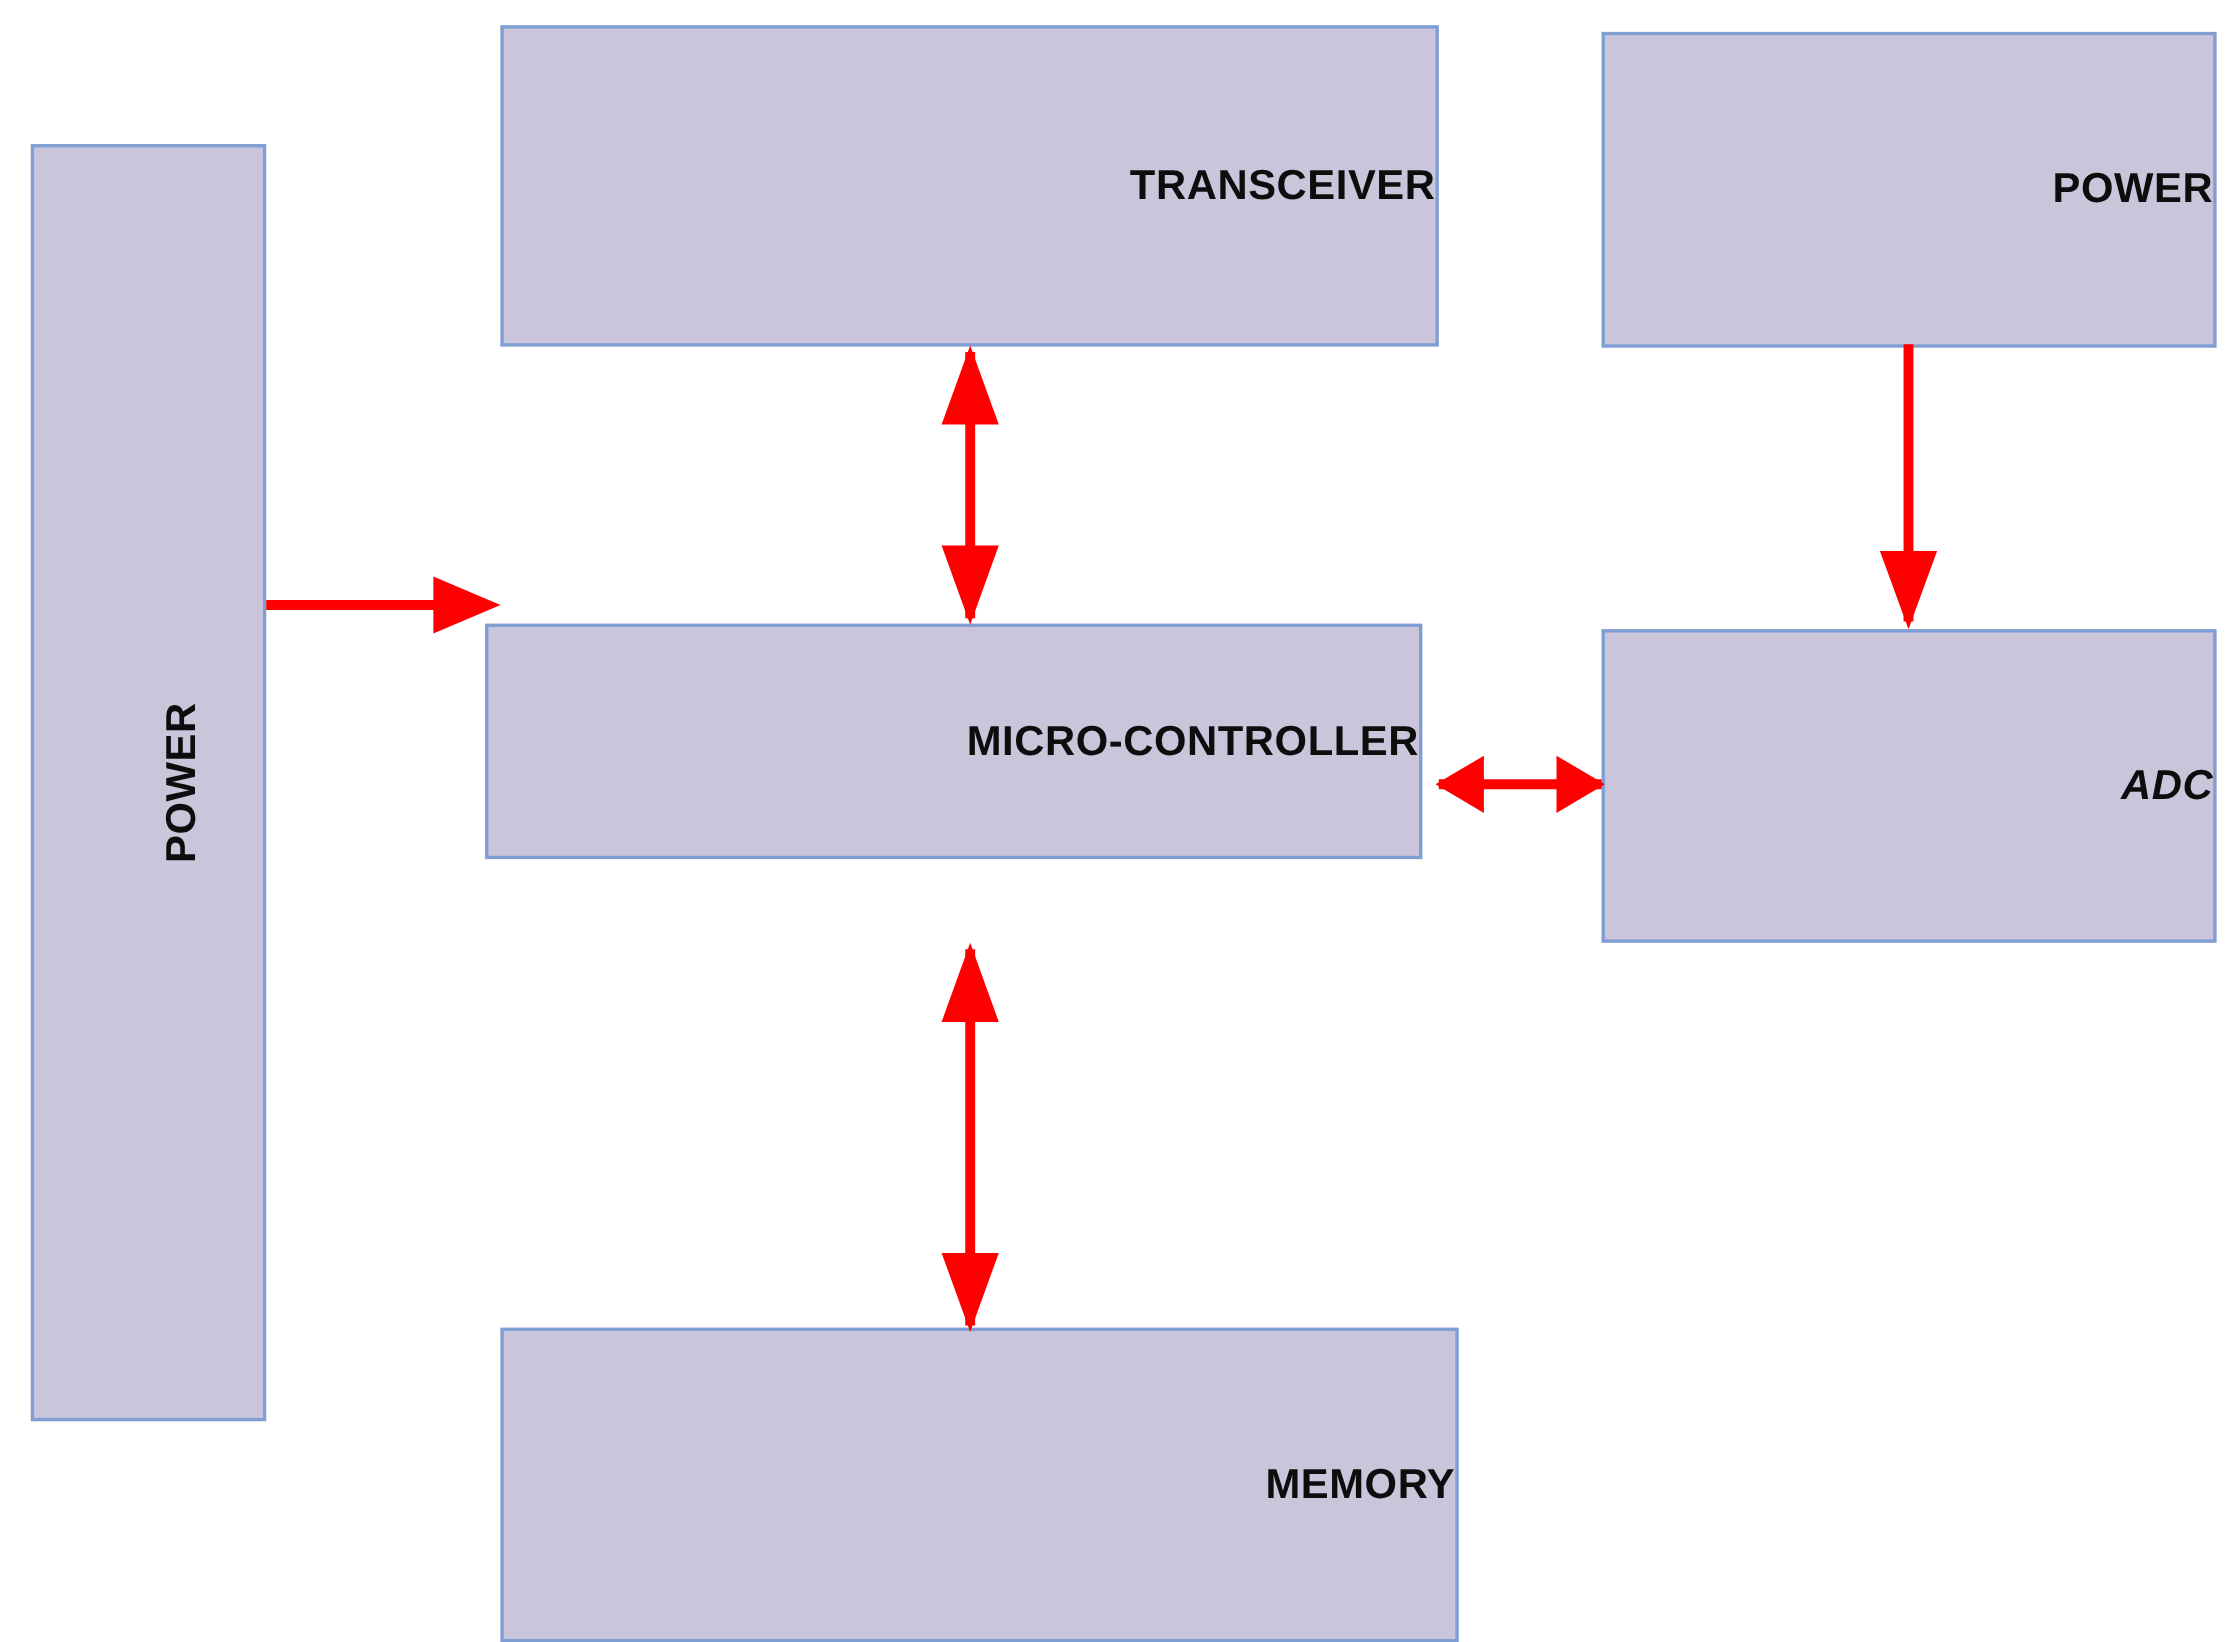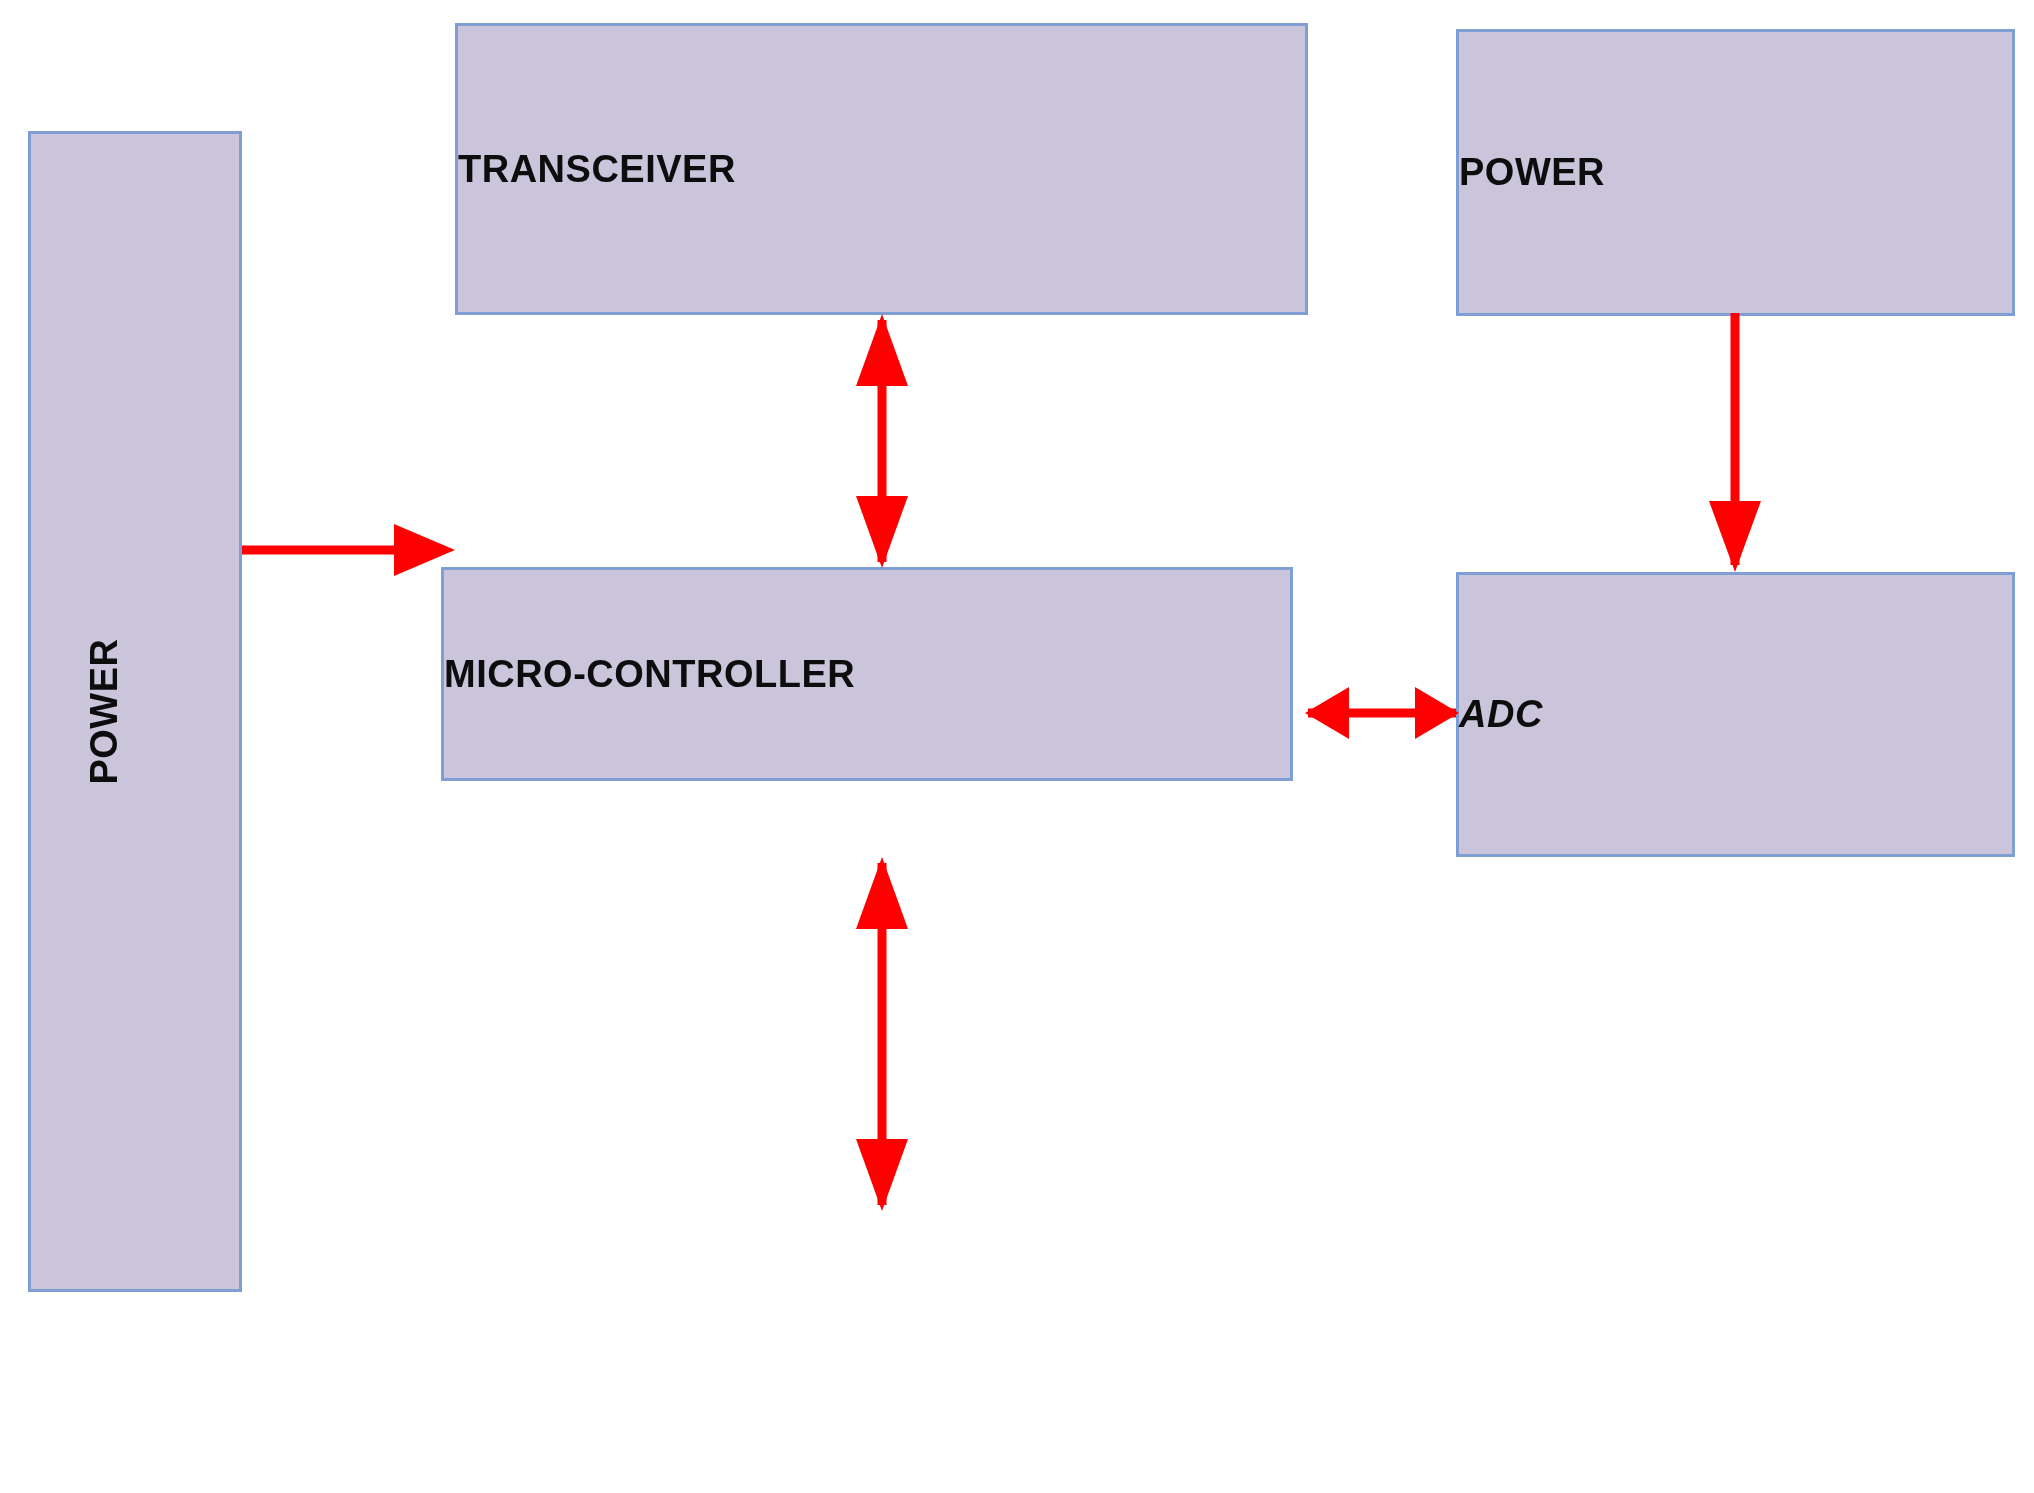--- a/index.html
+++ b/index.html
@@ -17,21 +17,21 @@
     background: #ffffff;
     overflow: hidden;
   }
   .block {
     position: absolute;
     box-sizing: border-box;
     background: #cbc5dc;
     border: 3px solid #7e9ed4;
     display: flex;
     align-items: center;
-    justify-content: flex-start;
+    justify-content: flex-end;
   }
   .block-label {
     color: #0d0d0d;
     font-family: "Liberation Sans", sans-serif;
     font-weight: bold;
     font-size: 38px;
     letter-spacing: 0.5px;
     white-space: nowrap;
     text-align: center;
     -webkit-font-smoothing: none;
@@ -64,20 +64,23 @@
   </div>
 
   <div class="block" style="left:441px; top:567px; width:852px; height:214px;">
     <span class="block-label">MICRO-CONTROLLER</span>
   </div>
 
   <div class="block" style="left:1456px; top:572px; width:559px; height:285px;font-style:italic;">
     <span class="block-label">ADC</span>
   </div>
 
+  <div class="block" style="left:455px; top:1207px; width:871px; height:286px;">
+    <span class="block-label">MEMORY</span>
+  </div>
 
   <svg class="connector" style="left:242px; top:505px; width:216px; height:90px;" viewBox="0 0 216 90">
     <line x1="0" y1="45" x2="166" y2="45" stroke="#ff0000" stroke-width="9"></line>
     <polygon points="152,19 213,45 152,71" fill="#ff0000"></polygon>
   </svg>
 
   <svg class="connector" style="left:837px; top:312px; width:90px; height:258px;" viewBox="0 0 90 258">
     <line x1="45" y1="8" x2="45" y2="250" stroke="#ff0000" stroke-width="9"></line>
     <polygon points="19,74 45,2 71,74" fill="#ff0000"></polygon>
     <polygon points="19,184 45,256 71,184" fill="#ff0000"></polygon>

